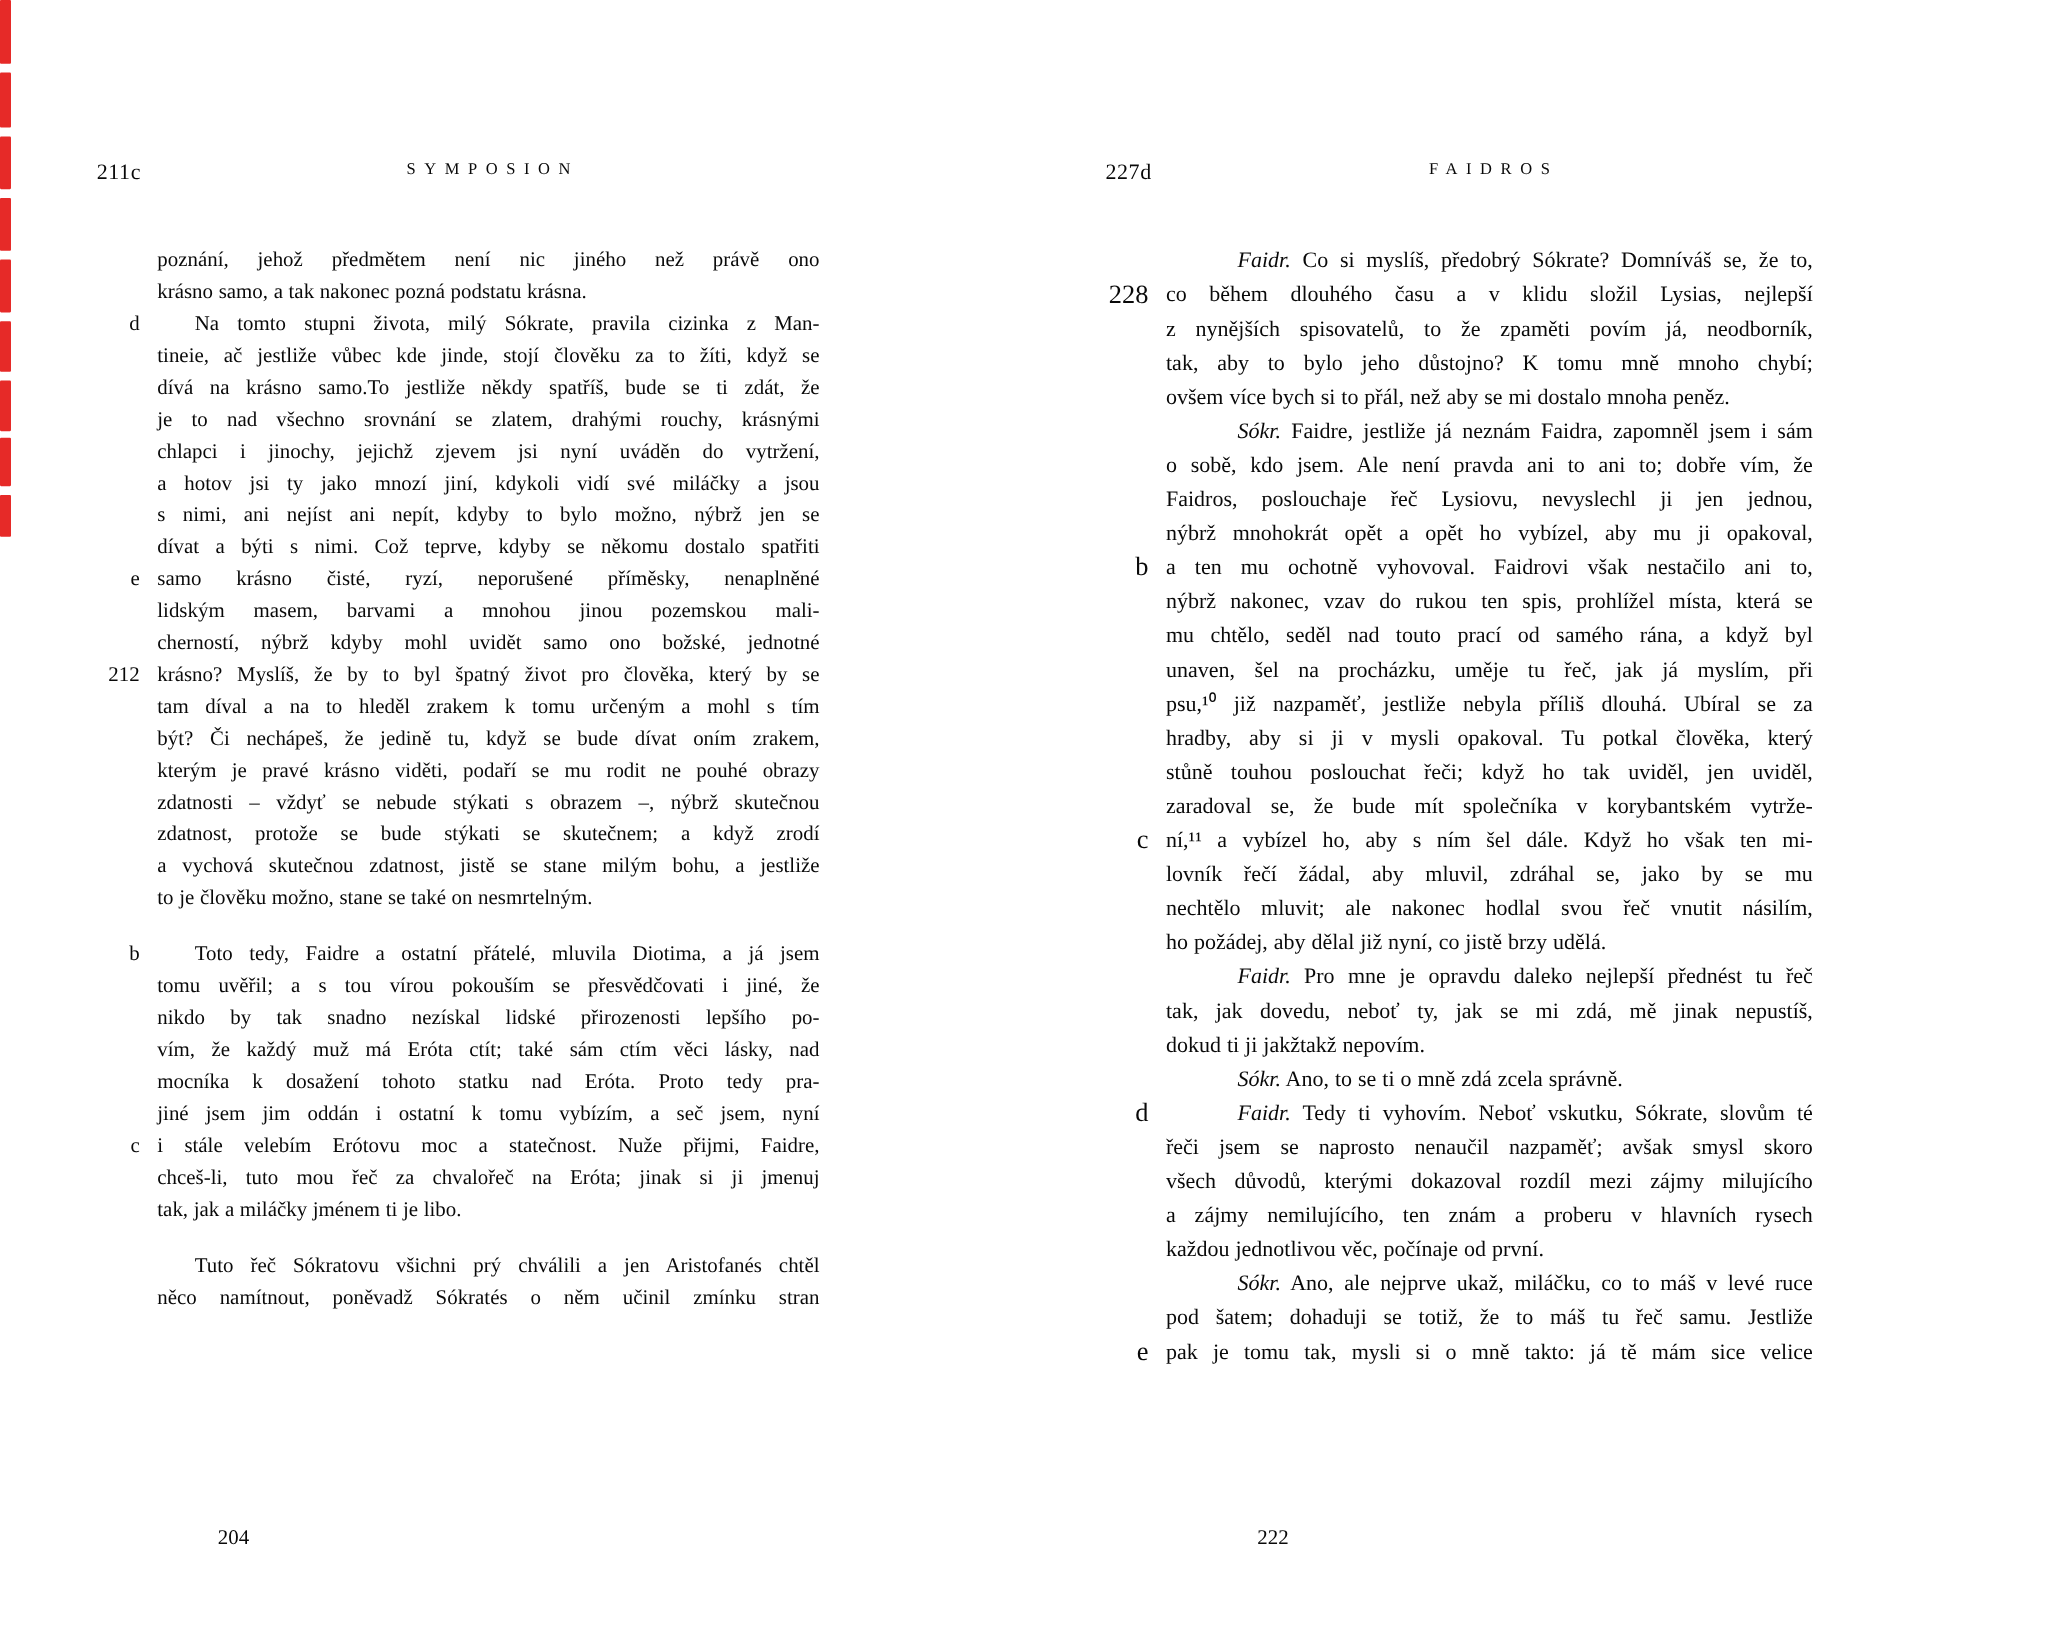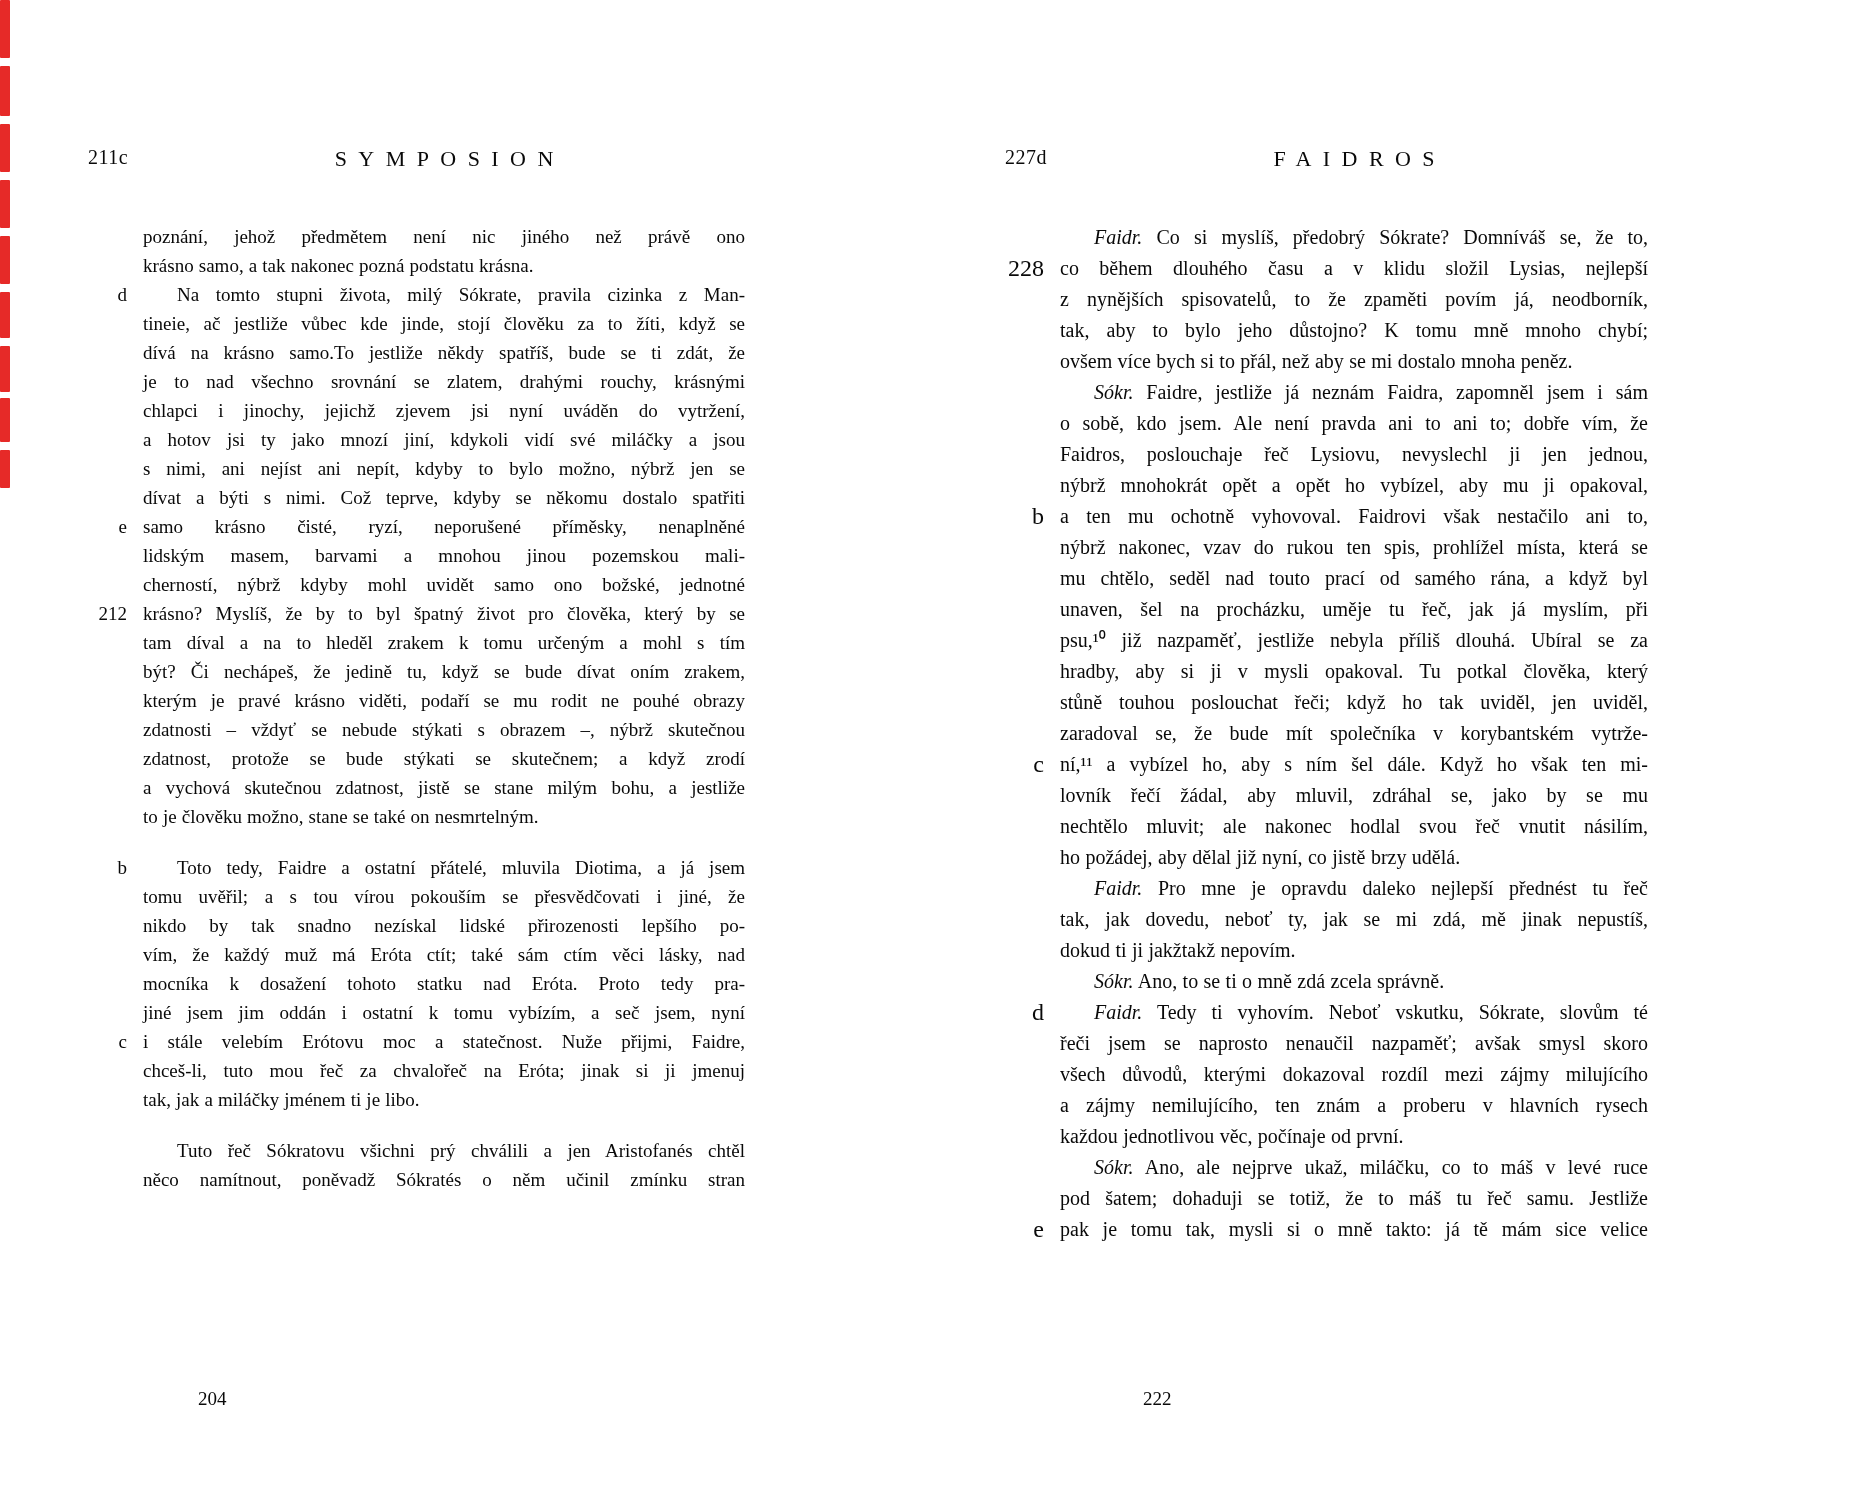--- a/index.html
+++ b/index.html
@@ -16,34 +16,34 @@
   
   .edge-marks { position:absolute; left:0; top:0; width:14px; height:520px; }
   .edge-dash { position:absolute; left:0; width:10px; border-radius:1px; }
 
   
   .page { position:absolute; top:0; height:1189px;font-family:Liberation Serif, serif; }
   .page-header { position:absolute; top:146px; left:0; width:100%; height:26px; }
   .stephanus-page { position:absolute; right:100%; margin-right:0; left:-55px; top:0;
     font-size:20px; white-space:nowrap; letter-spacing:0.5px; }
   .running-title { display:block; width:100%; text-align:center;
-    font-size:22px; letter-spacing:0.52em; text-indent:0.52em; white-space:nowrap; }
+    font-size:15px; letter-spacing:0.52em; text-indent:0.52em; white-space:nowrap; }
 
   .page-body { position:absolute; top:222px; left:0; width:100%; }
 
   .line { position:relative; overflow:visible; }
   .page-left  .line { height:29px; line-height:29px; font-size:19px; }
   .page-right .line { height:31px; line-height:31px; font-size:20px; }
   .gap { height:22px; }
 
   .ltext { display:block; text-align:left; word-spacing:0.02em; }
   .just .ltext { text-align:justify; }
   .just .ltext::after { content:""; display:inline-block; width:100%; height:0; }
   .ind .ltext { text-indent:34px; }
-  .ltext i { font-style:italic; }
+  .ltext i { font-style:italic;margin-left:31px; }
 
   .marginal { position:absolute; right:100%; margin-right:16px; top:0;
     white-space:nowrap; font-size:19px; }
   .page-right .marginal { font-size:24px; }
 
   .page-number { position:absolute; top:1388px; left:0; width:100%;
     text-align:left; font-size:19px; }
   .page-left  .page-number { transform:translateX(55px); }
   .page-right .page-number { transform:translateX(83px); }
 </style>

